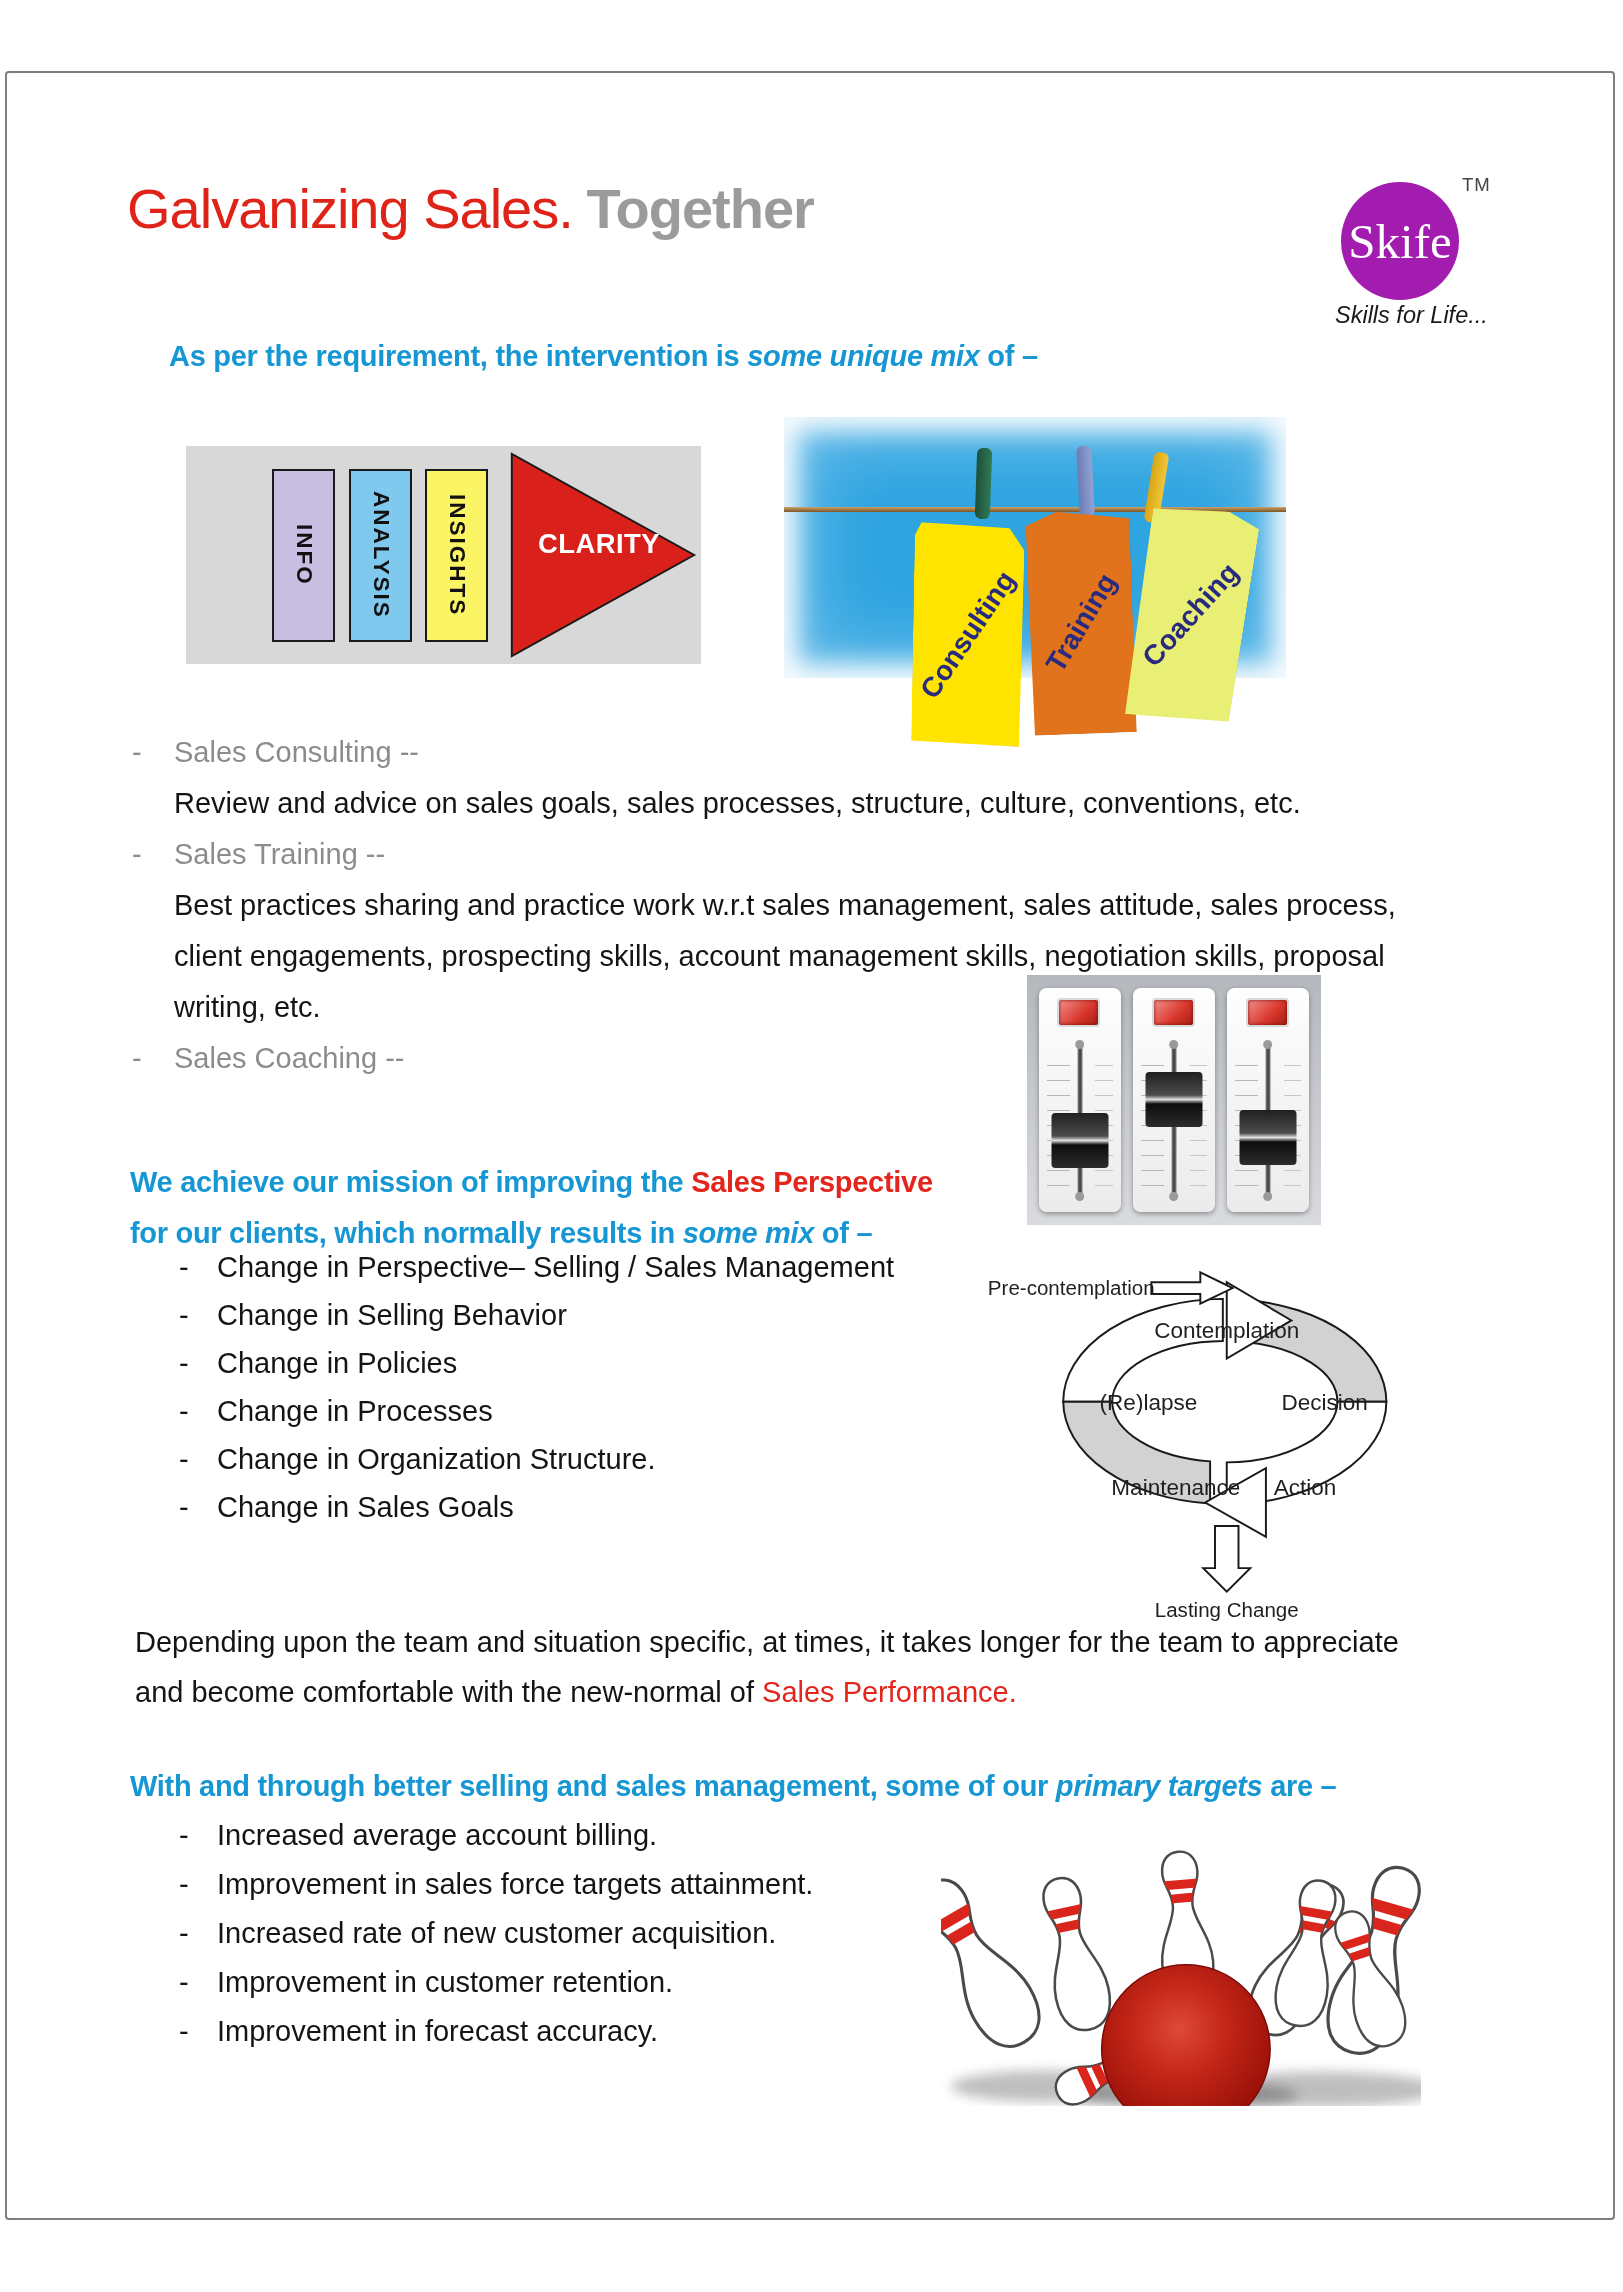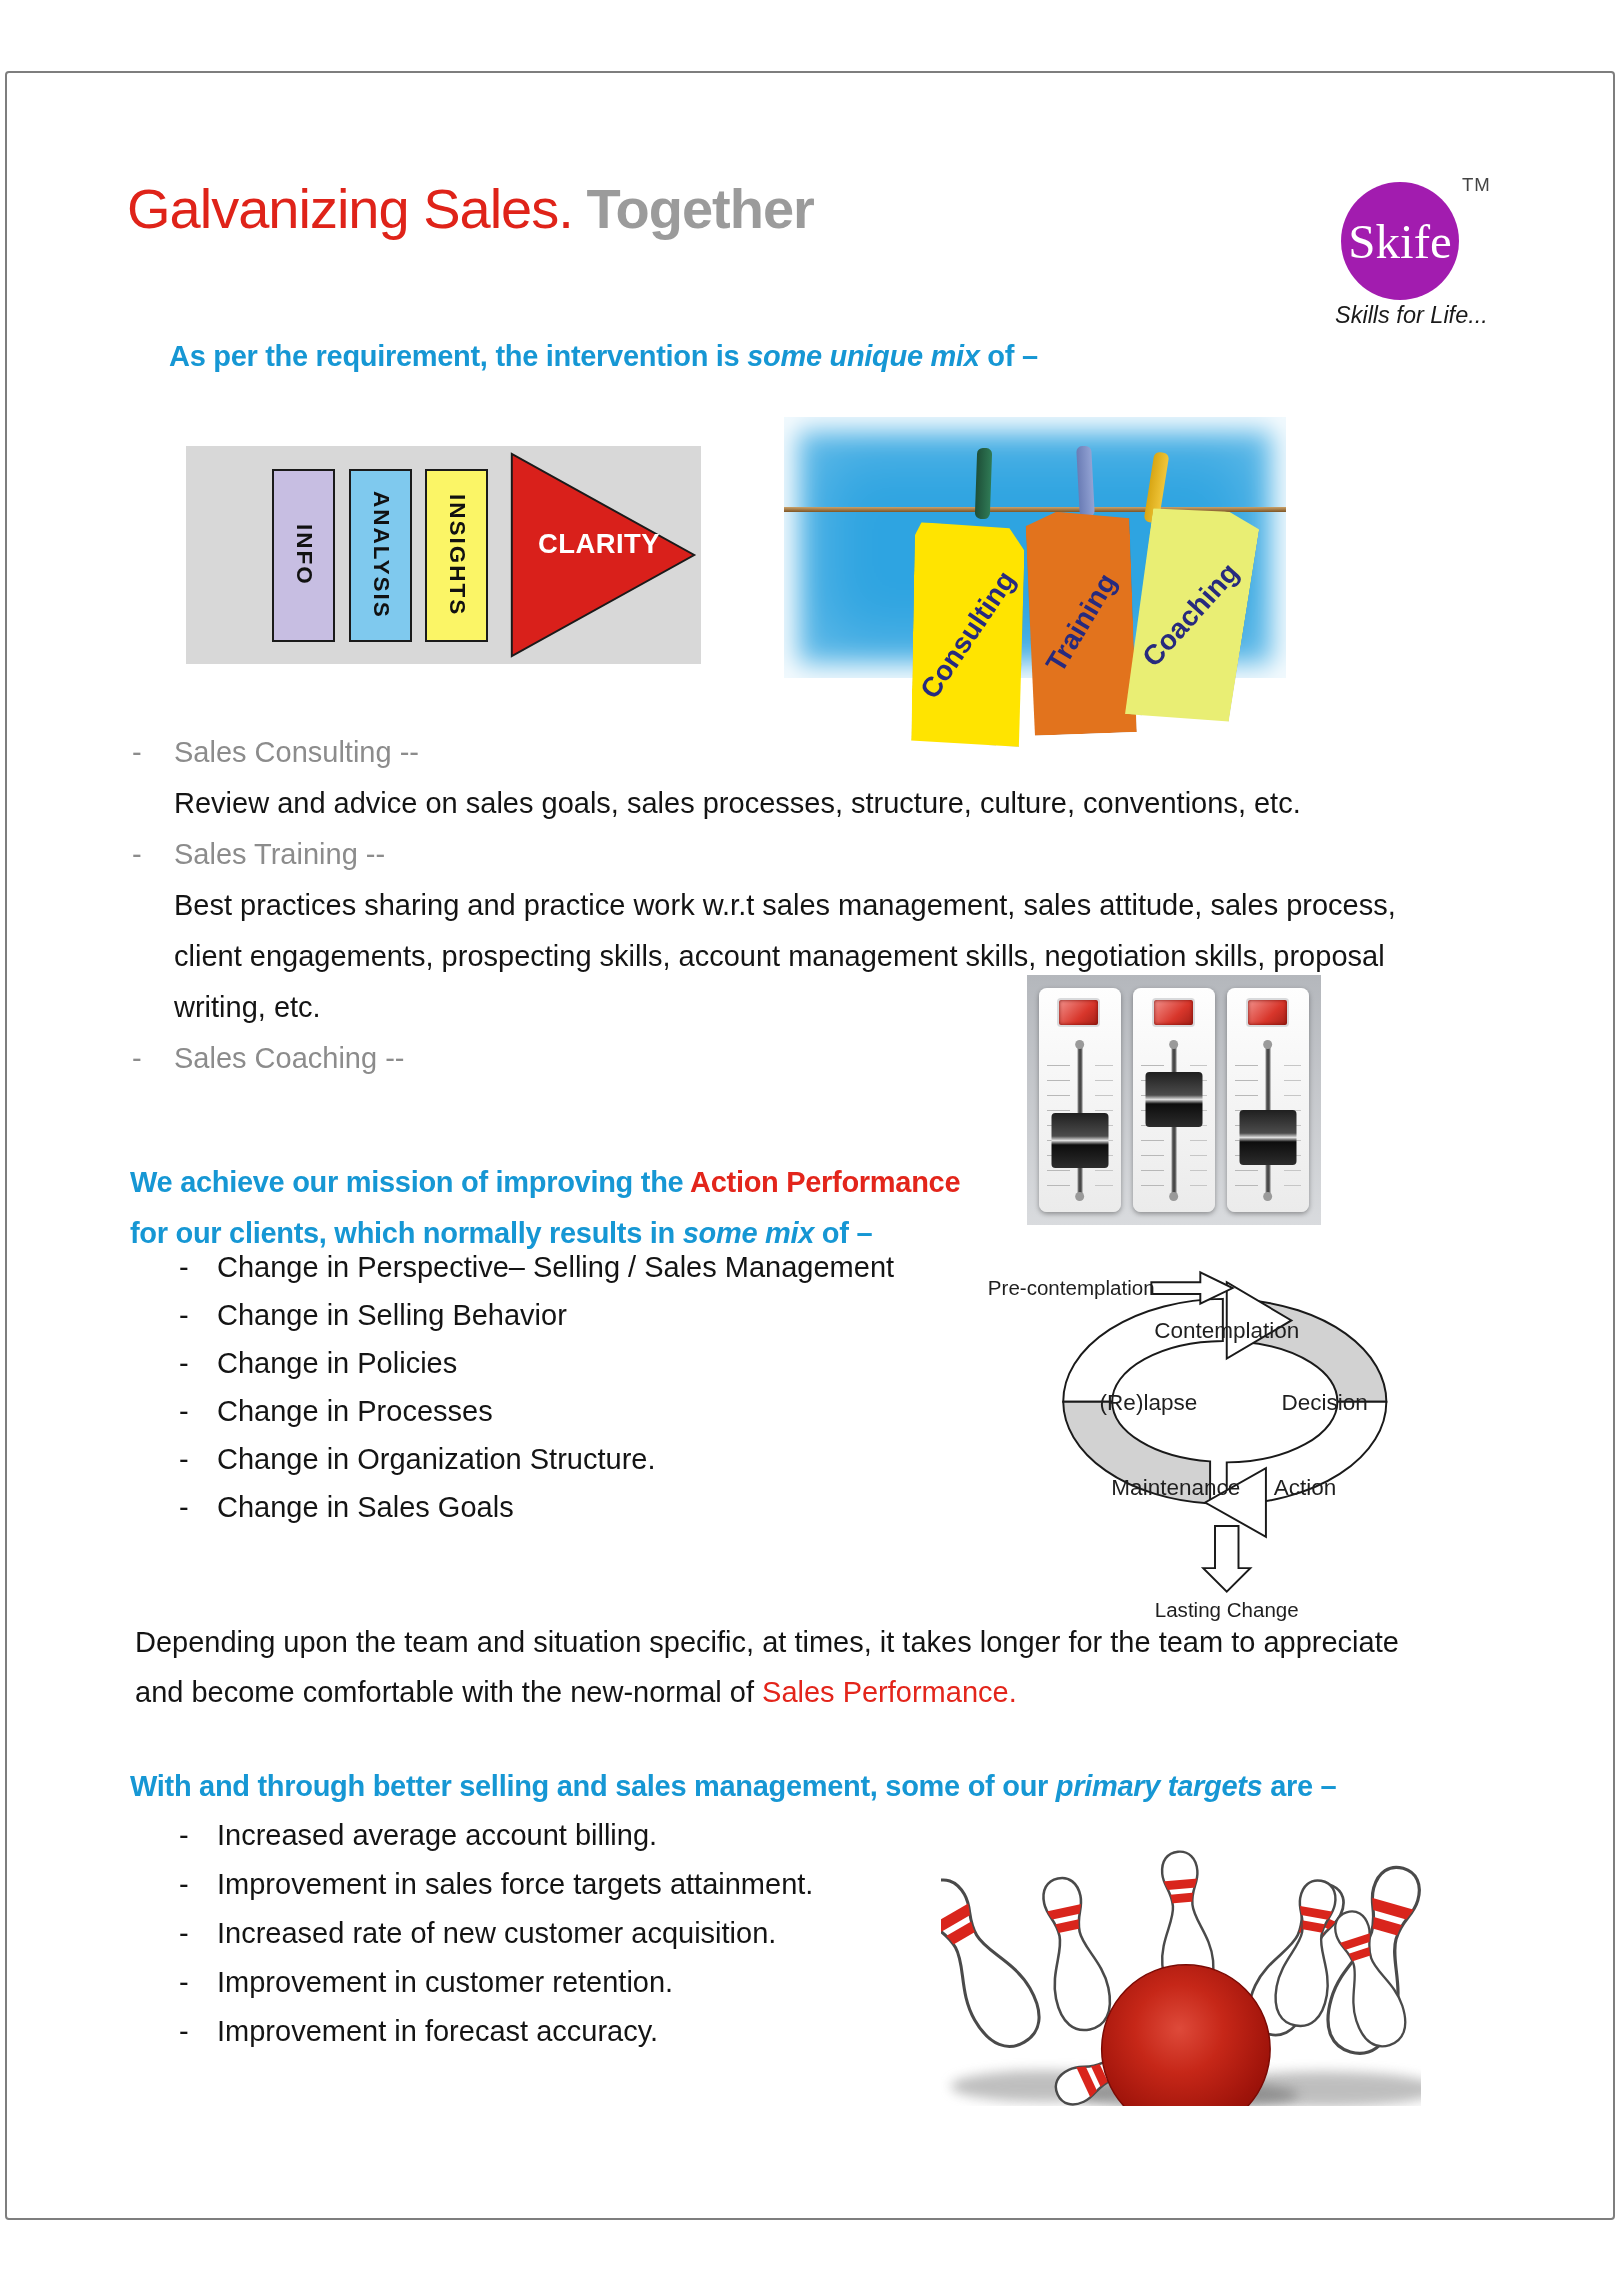--- a/index.html
+++ b/index.html
@@ -184,21 +184,21 @@
     <div class="mix-panel mp3">
       <div class="mix-btn"></div>
       <div class="mix-ticks-l"></div>
       <div class="mix-ticks-r"></div>
       <div class="mix-track"></div>
       <div class="mix-knob k3"></div>
     </div>
   </div>
 
   <div class="blue-line mission">
-    <div><span>We achieve our mission of improving the </span><span class="red-inline">Action Performance</span></div>
+    <div><span>We achieve our mission of improving the </span><span class="red-inline">Sales Perspective</span></div>
     <div><span>for our clients, which normally results in </span><span class="bi">some mix</span><span> of –</span></div>
   </div>
 
   <div class="plain-list changes">
     <div class="row">
         <span class="dash">-</span>
         <span>Change in Perspective– Selling  /  Sales Management</span>
       </div>
     <div class="row">
         <span class="dash">-</span>

